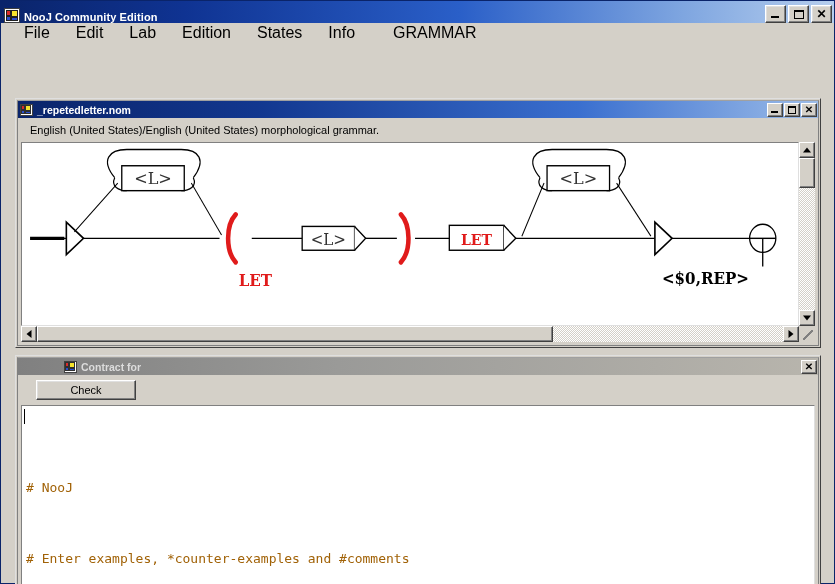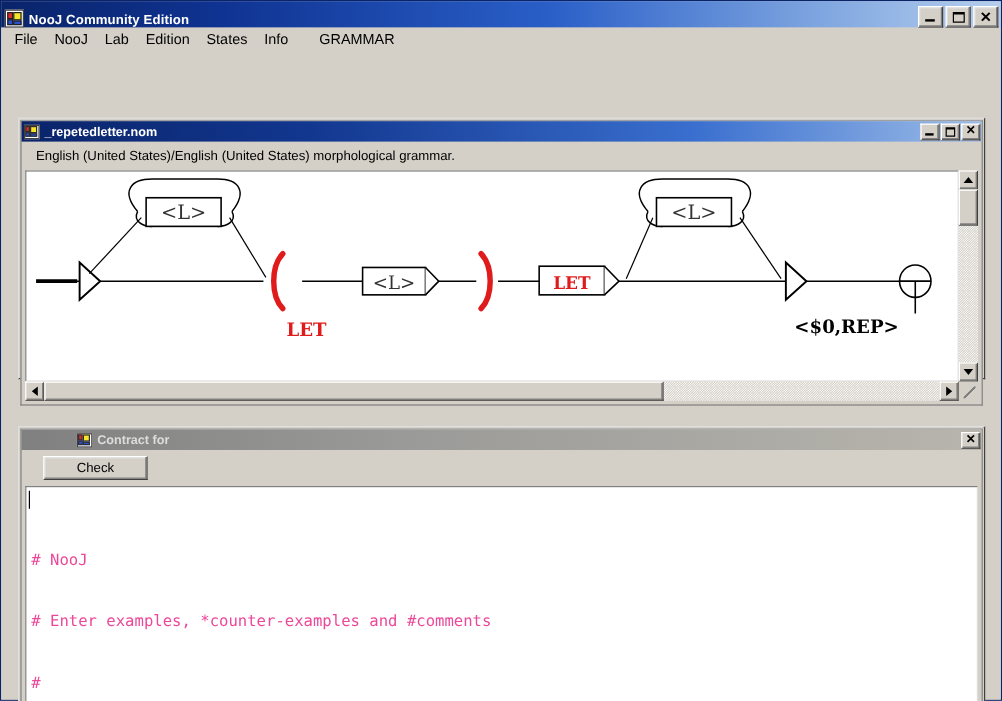--- a/index.html
+++ b/index.html
@@ -89,25 +89,26 @@
   .menubar {
     flex: 0 0 19px;
     height: 19px;
     background: #d4d0c8;
     display: flex;
     align-items: center;
     padding-left: 4px;
     box-sizing: border-box;
   }
   .menu-item {
-    font-size: 12px;
+    font-size: 16px;
     color: #000;
     padding: 2px 7px;
     cursor: default;
     white-space: nowrap;
+    margin-left: 12px;
   }
   .menu-gap { width: 12px; }
 
   
   .mdi-client {
     flex: 1 1 auto;
     background: #d4d0c8;
     position: relative;
     padding: 6px 8px 0 8px;
     box-sizing: border-box;
@@ -254,21 +255,21 @@
   
   .contract-toolbar {
     flex: 0 0 30px;
     display:flex; align-items:center;
     padding-left: 18px;
     box-sizing:border-box;
   }
   .btn-classic {
     font-size: 11px;
     padding: 3px 0;
-    width: 87px;
+    width: 100px;
     text-align:center;
     background:#d4d0c8;
     border-top:1px solid #fff; border-left:1px solid #fff;
     border-right:1px solid #404040; border-bottom:1px solid #404040;
     box-shadow: inset -1px -1px 0 #808080, inset 1px 1px 0 #dfdfdf;
     cursor:default; color:#000;
     box-sizing:border-box;
   }
   .text-area-wrap {
     flex: 1 1 auto;
@@ -286,21 +287,21 @@
     line-height: 17px;
     padding: 2px 0 2px 4px;
     box-sizing:border-box;
     overflow:hidden;
     position:relative;
     white-space:pre;
   }
   .code-area .caret {
     position:absolute; left:2px; top:3px; width:1px; height:15px; background:#000;
   }
-  .cl-comment { color:#ec4899; }
+  .cl-comment { color:#a16207;margin-top:20px; }
 
   svg text { font-family:"DejaVu Serif","Liberation Serif",serif; }
 </style>
 </head>
 <body>
 
 <div class="app-window">
 
   <div class="titlebar">
     <div class="app-icon">
@@ -313,32 +314,32 @@
     <div class="tb-spacer"></div>
     <div class="win-btns">
       <div class="win-btn gl-min"></div>
       <div class="win-btn gl-max"></div>
       <div class="win-btn gl-close">✕</div>
     </div>
   </div>
 
   <div class="menubar">
     <div class="menu-item">File</div>
-    <div class="menu-item">NooJ</div>
+    <div class="menu-item">Edit</div>
     <div class="menu-item">Lab</div>
     <div class="menu-item">Edition</div>
     <div class="menu-item">States</div>
     <div class="menu-item">Info</div>
     <div class="menu-gap"></div>
     <div class="menu-item">GRAMMAR</div>
   </div>
 
   <div class="mdi-client">
 
-    <div class="child-window" style="left:14px; top:56px; width:806px; height:218px;">
+    <div class="child-window" style="left:14px; top:56px; width:806px; height:250px;">
       <div class="inner-frame">
         <div class="child-title active">
           <div class="small-icon">
             <i class="s1"></i>
               <i class="s2"></i>
               <i class="s3"></i>
               <i class="s4"></i>
           </div>
           <div class="ct-text">_repetedletter.nom</div>
           <div class="cwin-btns">

